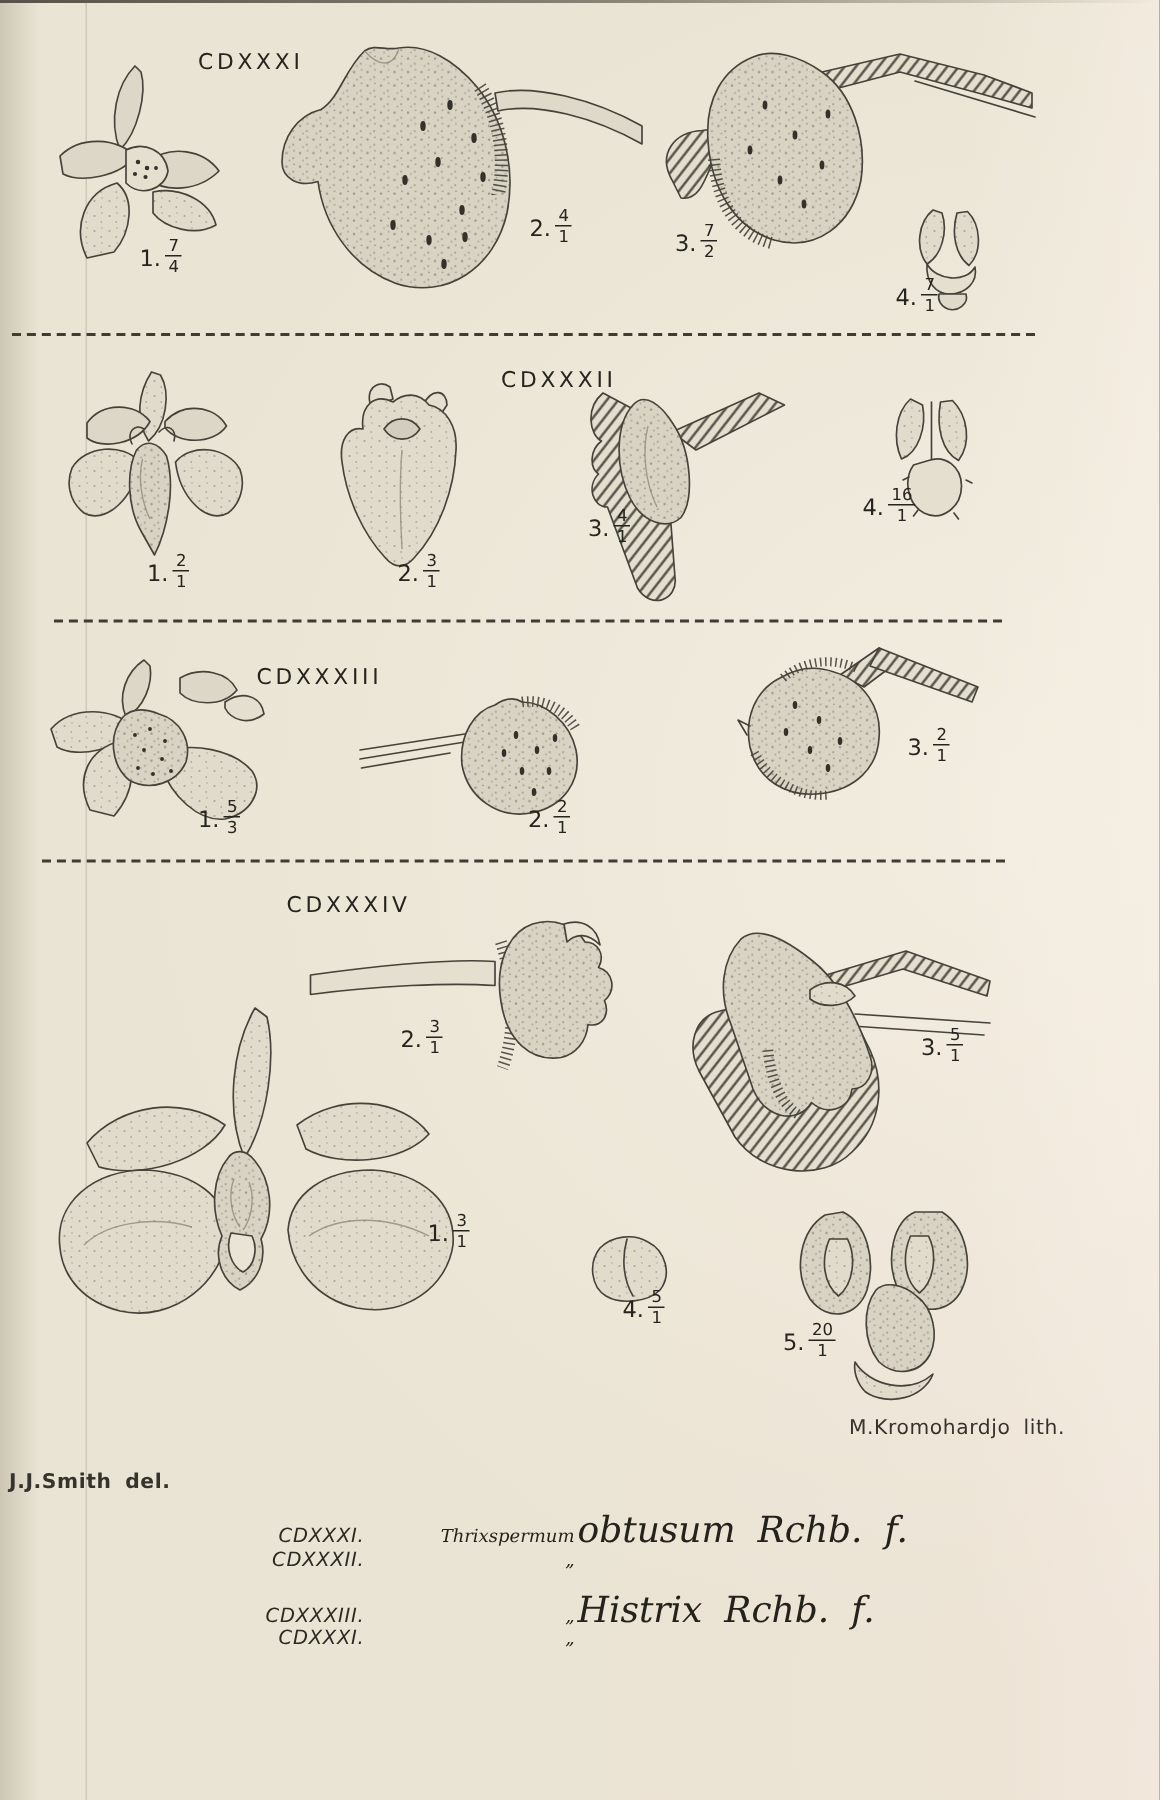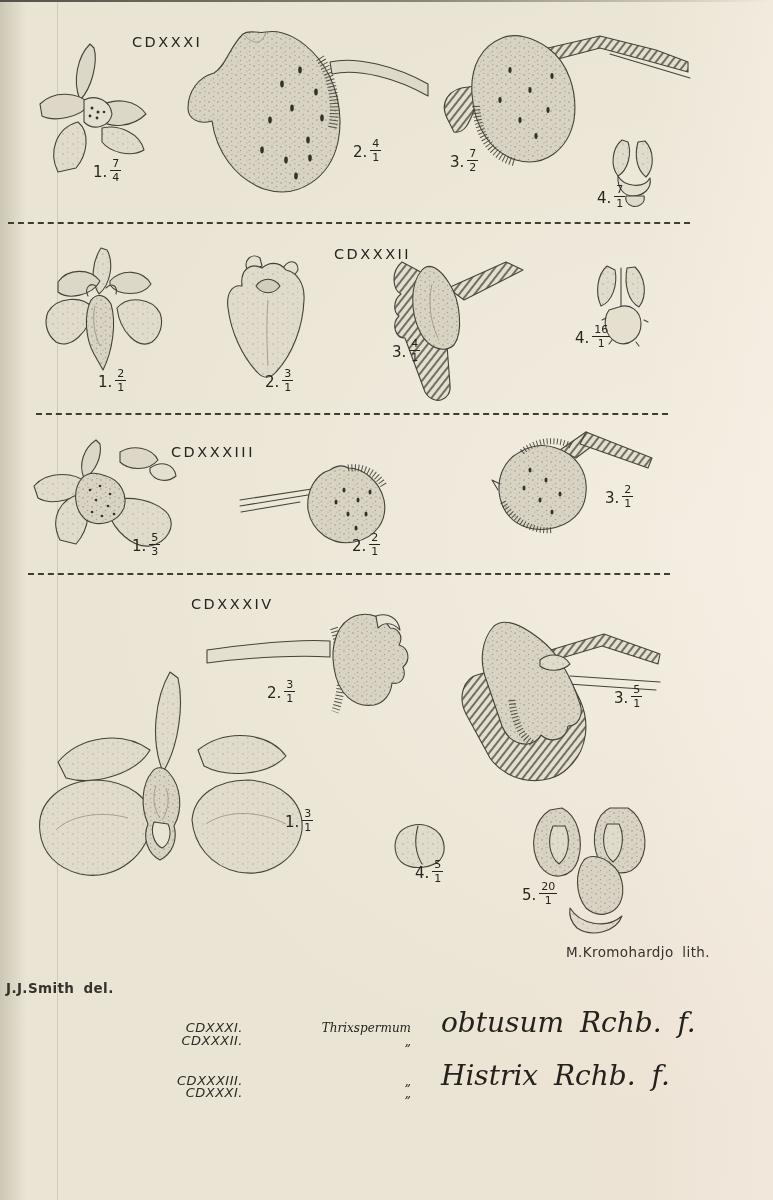--- a/index.html
+++ b/index.html
@@ -25,25 +25,25 @@
   .figlabel{position:absolute;display:flex;align-items:center;font-size:15px;color:#26241f;}
   .figlabel .fign{font-size:15px;line-height:1;}
   .frac{display:inline-flex;flex-direction:column;align-items:center;line-height:1;
         font-size:11px;margin-left:3px;transform:translateY(-2px);}
   .frac .num{border-bottom:1.2px solid #26241f;padding:0 2px 1px;}
   .frac .den{padding-top:1px;}
   .credit{position:absolute;font-size:13.5px;letter-spacing:.4px;color:#35332c;word-spacing:4px;}
   .credit-left{left:6px;top:980px;font-weight:bold;}
   .credit-right{left:566px;top:944px;}
   .caption-row{position:absolute;left:165px;display:flex;align-items:baseline;
-    font-family:"DejaVu Serif",serif;font-style:italic;color:#24221c;gap:28px;}
+    font-family:"DejaVu Serif",serif;font-style:italic;color:#24221c;}
   .cap-plate{width:78px;text-align:right;font-size:13px;font-family:"DejaVu Sans",sans-serif;
     font-style:italic;letter-spacing:.5px;color:#2c2a24;}
   .cap-genus{width:140px;text-align:right;font-size:12px;}
-  .cap-species{font-size:28px;word-spacing:7px;padding-left:2px;}
+  .cap-species{font-size:24px;word-spacing:7px;padding-left:2px;}
   .row1{top:1006px;} .row2{top:1033px;} .row3{top:1059px;} .row4{top:1085px;}
 </style>
 </head>
 <body>
 
 <div class="page">
   <div class="edge-top"></div>
   <div class="crease"></div>
 
   <svg class="plate-art" width="773" height="1200" viewBox="0 0 773 1200">

